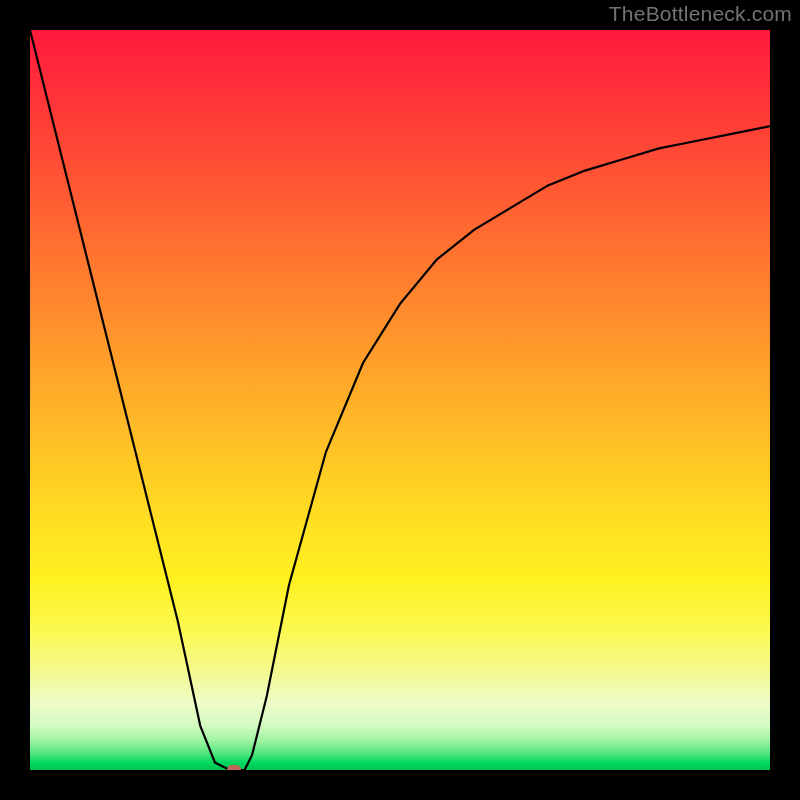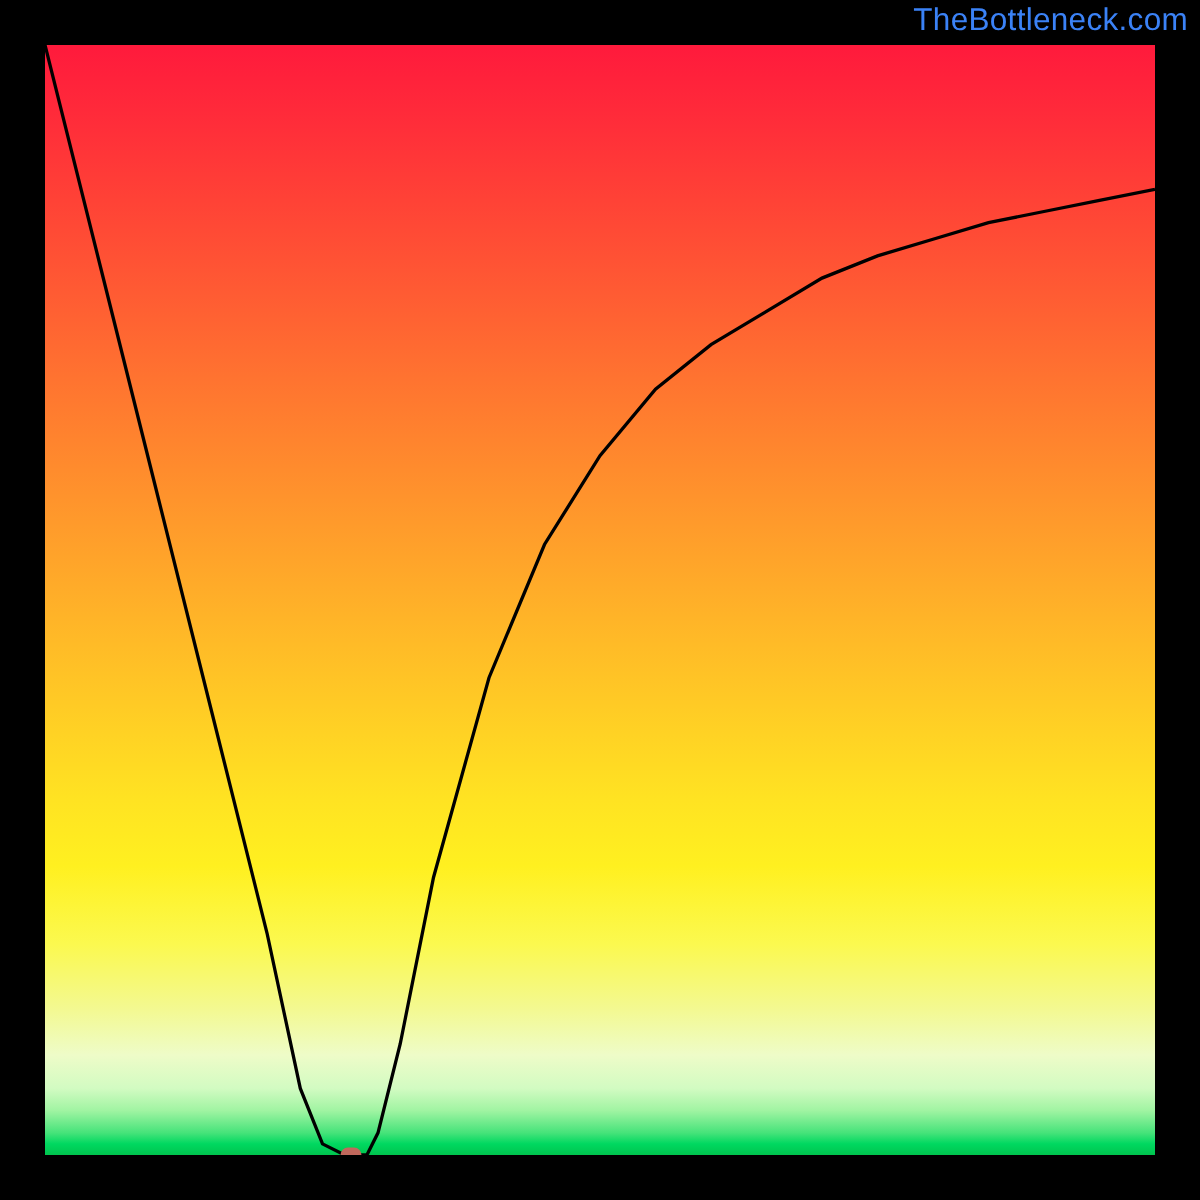--- a/index.html
+++ b/index.html
@@ -16,21 +16,21 @@
     top: 0;
     left: 0;
     width: 800px;
     height: 800px;
     background: #000;
   }
   .watermark {
     position: absolute;
     top: 2px;
     right: 8px;
-    color: #3b82f6;
+    color: #737373;
     font-size: 21px;
     font-weight: 400;
     letter-spacing: 0.2px;
   }
   .plot-area {
     position: absolute;
     left: 30px;
     top: 30px;
     width: 740px;
     height: 740px;

